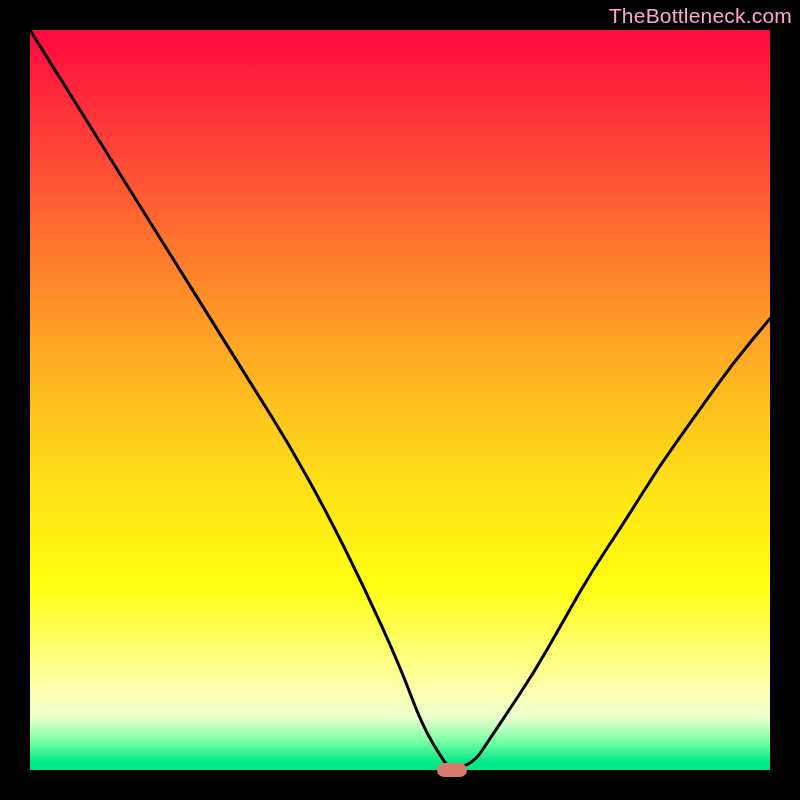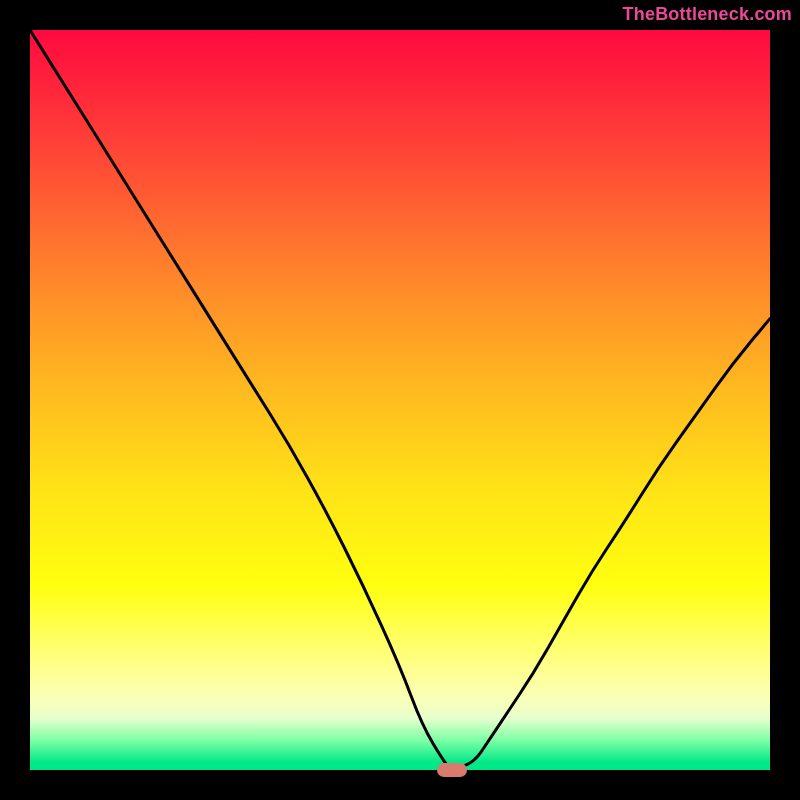--- a/index.html
+++ b/index.html
@@ -14,21 +14,21 @@
           #ffe217 62%,
           #ffff0f 75%,
           #ffff80 85%,
           #fbffb4 90%,
           #e7ffcd 93%,
           #7dffa6 96%,
           #00e887 99%,
           #00e887 100%)}
   svg.curve{position:absolute;left:30px;top:30px;width:740px;height:740px;overflow:visible}
   .marker{position:absolute;width:30px;height:14px;border-radius:7px;background:#d97a6e}
-  .watermark{position:absolute;right:8px;top:4px;color:#ec4899;font-size:18px;font-weight:700;letter-spacing:.2px}
+  .watermark{position:absolute;right:8px;top:4px;color:#f9a8d4;font-size:21px;font-weight:400;letter-spacing:.2px}
 </style>
 </head>
 <body>
 
 <div class="outer">
   <div class="plot"></div>
   <svg class="curve" viewBox="0 0 740 740" preserveAspectRatio="none">
     <path fill="none" stroke="#000" stroke-width="3" stroke-linecap="round" stroke-linejoin="round" d="M0.0 0.0 Q 0.0 0.0 18.5 29.6 Q 37.0 59.2 55.5 88.8 Q 74.0 118.4 92.5 148.0 Q 111.0 177.6 129.5 207.2 Q 148.0 236.8 166.5 266.4 Q 185.0 296.0 203.5 325.6 Q 222.0 355.2 240.5 384.8 Q 259.0 414.4 277.5 447.7 Q 296.0 481.0 314.5 518.0 Q 333.0 555.0 351.5 595.7 Q 370.0 636.4 381.1 666.0 Q 392.2 695.6 403.3 714.1 Q 414.4 732.6 418.1 736.3 Q 421.8 740.0 432.9 736.3 Q 444.0 732.6 451.4 721.5 Q 458.8 710.4 466.2 699.3 Q 473.6 688.2 488.4 666.0 Q 503.2 643.8 518.0 617.9 Q 532.8 592.0 547.6 566.1 Q 562.4 540.2 577.2 518.0 Q 592.0 495.8 610.5 466.2 Q 629.0 436.6 647.5 410.7 Q 666.0 384.8 684.5 358.9 Q 703.0 333.0 721.5 310.8 T 740.0 288.6"></path>
   </svg>
   <div class="marker" style="left: 436.8px; top: 763px;"></div>

